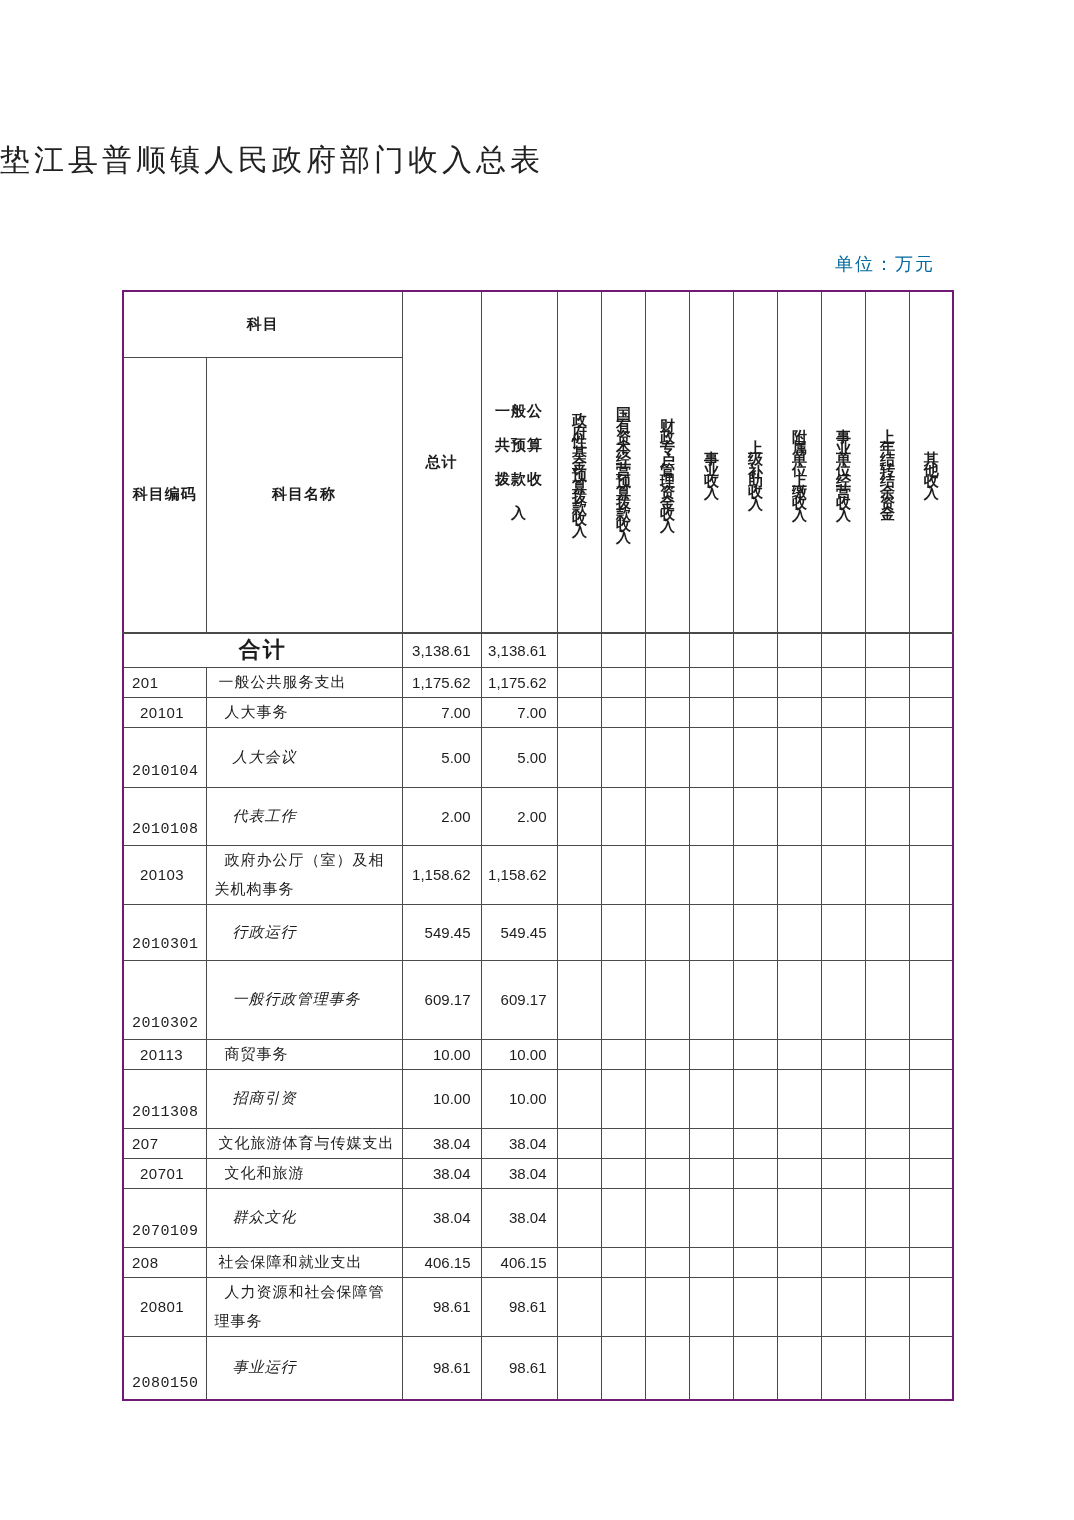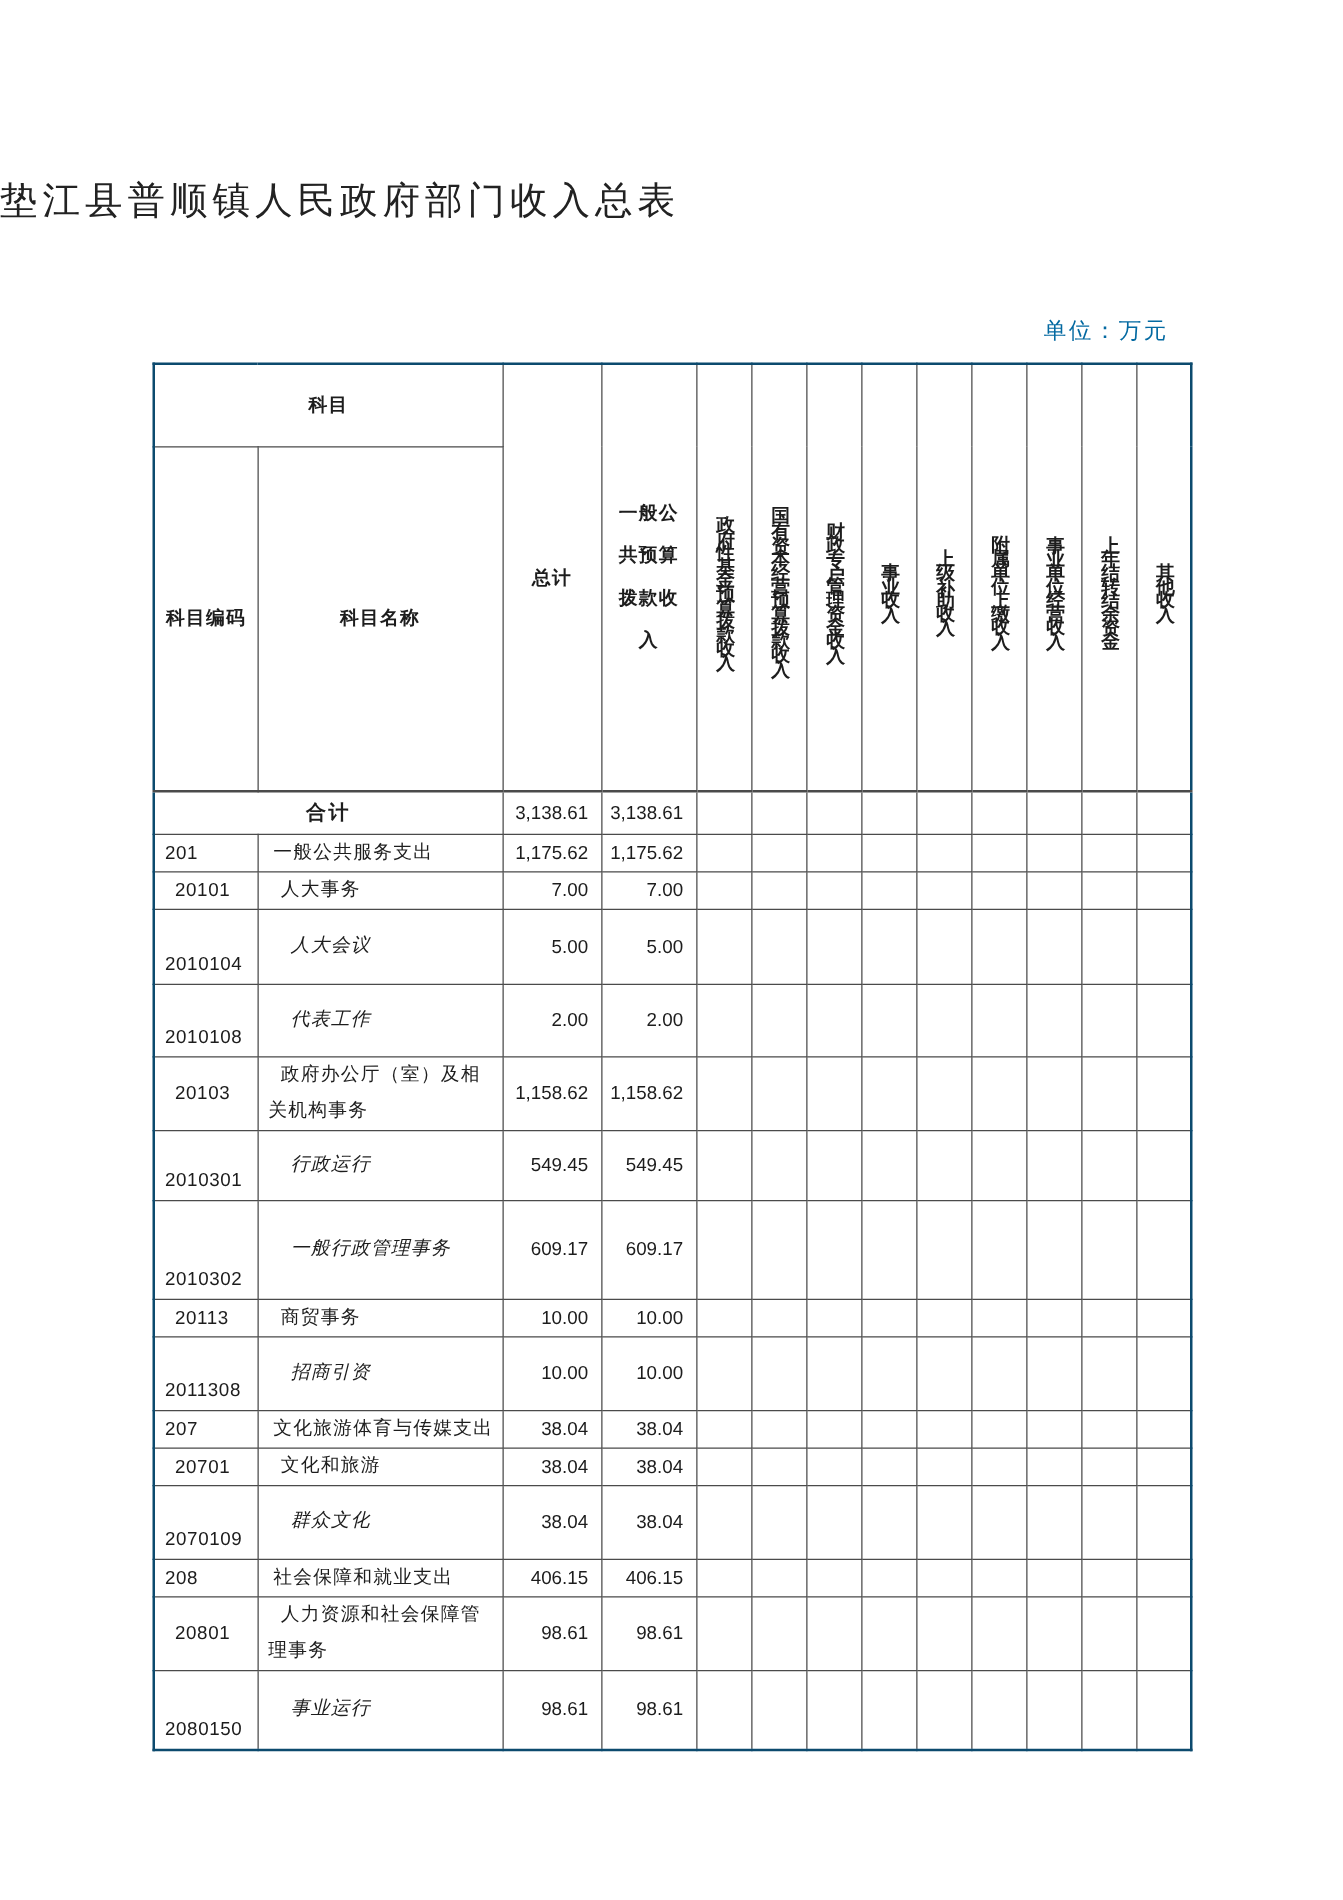--- a/index.html
+++ b/index.html
@@ -13,52 +13,52 @@
     font-size:30px; letter-spacing:4px; font-weight:400; color:#222;
   }
   .unit-label {
     position:absolute; top:252px; left:112px; width:823px;
     text-align:right; font-family:Liberation Serif, serif;
     font-size:18px; letter-spacing:2px; color:#0369a1;
   }
   table.income-table {
     position:absolute; left:122px; top:290px; width:831px;
     border-collapse:collapse; table-layout:fixed;
-    border:2px solid #0c4a6e;
+    border:2px solid #701a75;
   }
   .income-table th, .income-table td {
     border:1px solid #4a4a4a; padding:0; overflow:hidden;
   }
   thead th {
     font-weight:bold; font-size:15px; letter-spacing:1px;
     text-align:center; vertical-align:middle; color:#1d1d1d;
   }
   th.wrap-head { line-height:34px; padding:0 11px; }
   th.vert { vertical-align:middle; text-align:center; }
   .vert-text {
     writing-mode:vertical-rl; text-orientation:upright;
     display:inline-block; letter-spacing:11px;
     font-weight:bold; font-size:15px;
   }
   td.code-cell {
     font-size:15px; text-align:left; vertical-align:middle;
     padding-left:8px; letter-spacing:0.5px;
   }
   td.code-cell.pad5 { padding-left:16px; }
-  td.code-cell.valign-bottom { vertical-align:bottom; padding-bottom:7px; }
+  td.code-cell.valign-bottom { vertical-align:bottom; padding-bottom:7px;font-family:Liberation Mono, monospace; }
   td.name-cell {
     font-family:"Liberation Serif", serif; font-size:15px;
     letter-spacing:1px; line-height:29px;
     text-align:left; vertical-align:middle; padding-left:8px; padding-right:4px;
   }
   td.name-cell.ind-1 { text-indent:4px; }
   td.name-cell.ind-2 { text-indent:10px; }
   td.name-cell.ind-3 { text-indent:18px;font-style:italic; }
   td.total-label-cell {
-    text-align:center; font-weight:bold; font-size:16px;
+    text-align:center; font-weight:bold; font-size:22px;
     vertical-align:middle; letter-spacing:2px;
   }
   td.num-cell {
     font-size:15px; text-align:right; vertical-align:middle;
     padding-right:10px;
   }
   td.empty-cell { background:#ffffff; }
   tr.row-total td { border-top:2px solid #4a4a4a; }
 </style>
 </head>

